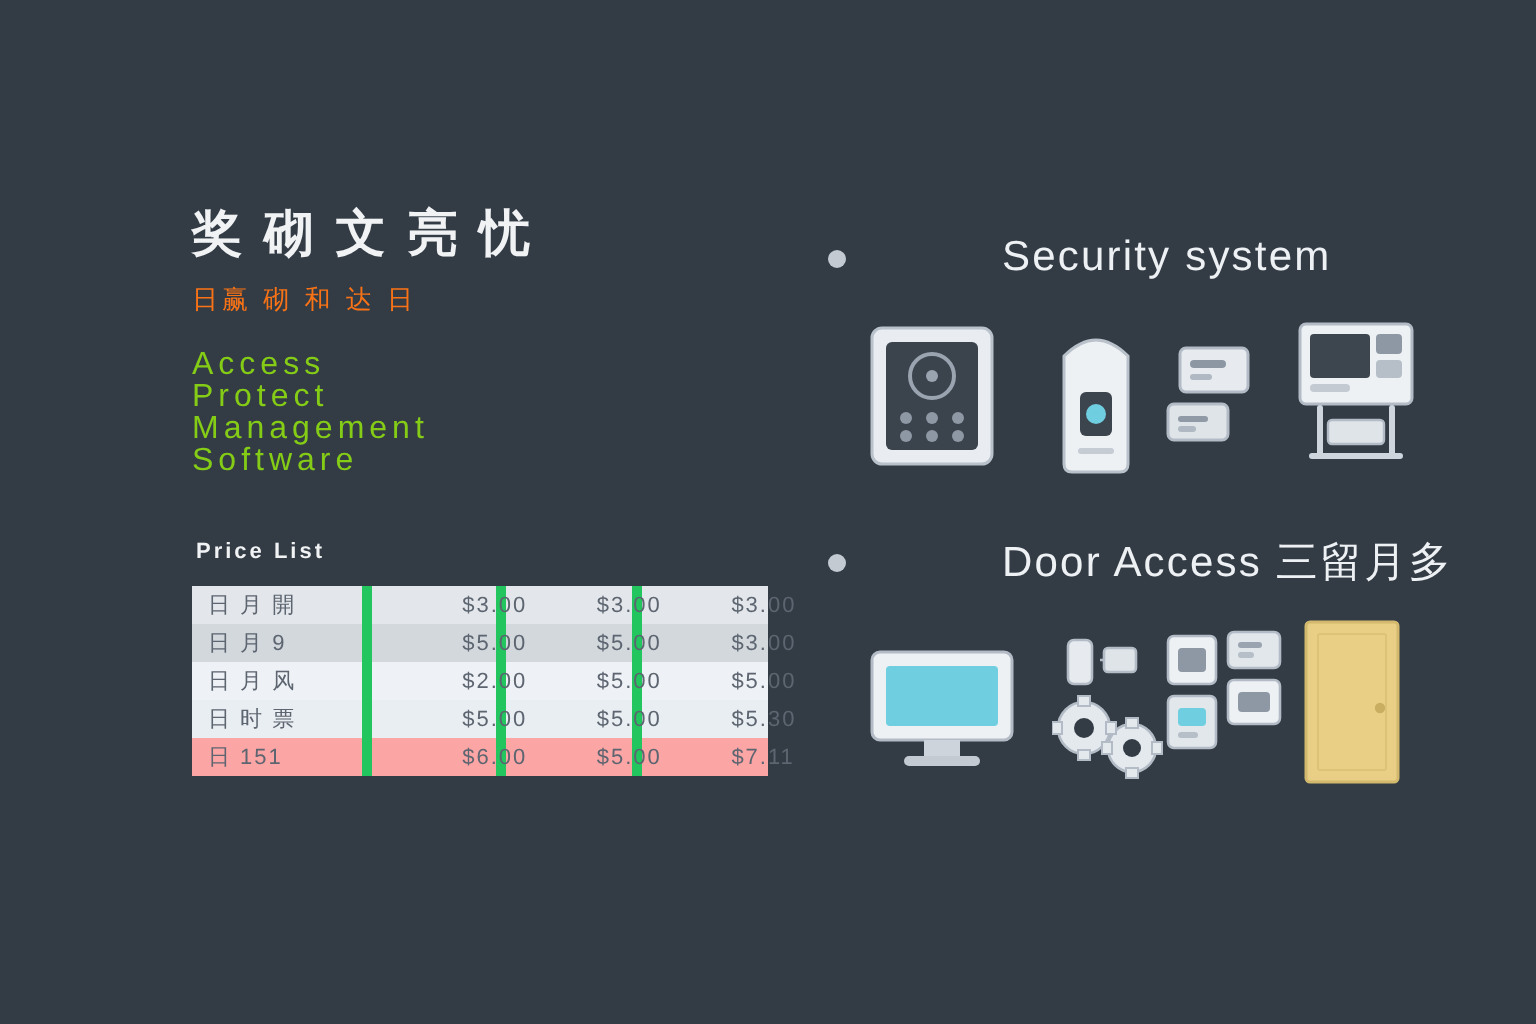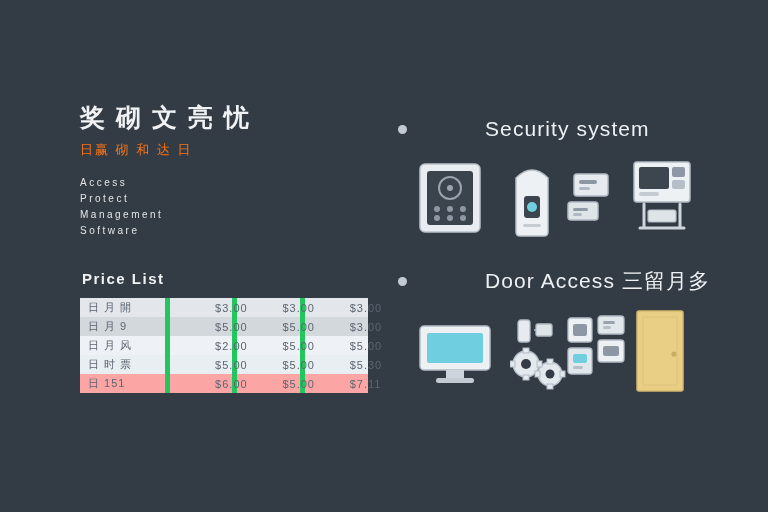--- a/index.html
+++ b/index.html
@@ -9,21 +9,21 @@
   body {
     width: 768px;
     height: 512px;
     background: #333b45;
     font-family: "Liberation Sans", sans-serif;
     overflow: hidden;
     position: relative;
   }
   .stage {
     position: absolute;
-    left: 0; top: 0;
+    left: 16px; top: 0;
     width: 626px;
     height: 512px;
     background: #333b45;
   }
 
   
   .left-col {
     position: absolute;
     left: 80px;
     top: 104px;
@@ -44,37 +44,37 @@
     color: #f97316;
     letter-spacing: 2px;
     white-space: nowrap;
   }
   .bullet-list {
     margin: 16px 0 0 0;
     padding: 0;
     list-style: none;
   }
   .bullet-list li {
-    font-size: 10px;
-    color: #e5e5e5;
+    font-size: 16px;
+    color: #84cc16;
     letter-spacing: 2.5px;
     line-height: 16px;
     margin-bottom: 0px;
     white-space: nowrap;
   }
 
   
   .price-block {
     position: absolute;
     left: 80px;
     top: 270px;
     width: 288px;
   }
   .price-title {
-    font-size: 15px;
+    font-size: 11px;
     font-weight: bold;
     color: #f0f2f4;
     letter-spacing: 1.5px;
     margin: 0 0 11px 2px;
   }
   table.price-table {
     border-collapse: collapse;
     width: 288px;
     table-layout: fixed;
     background: #eef1f4;

